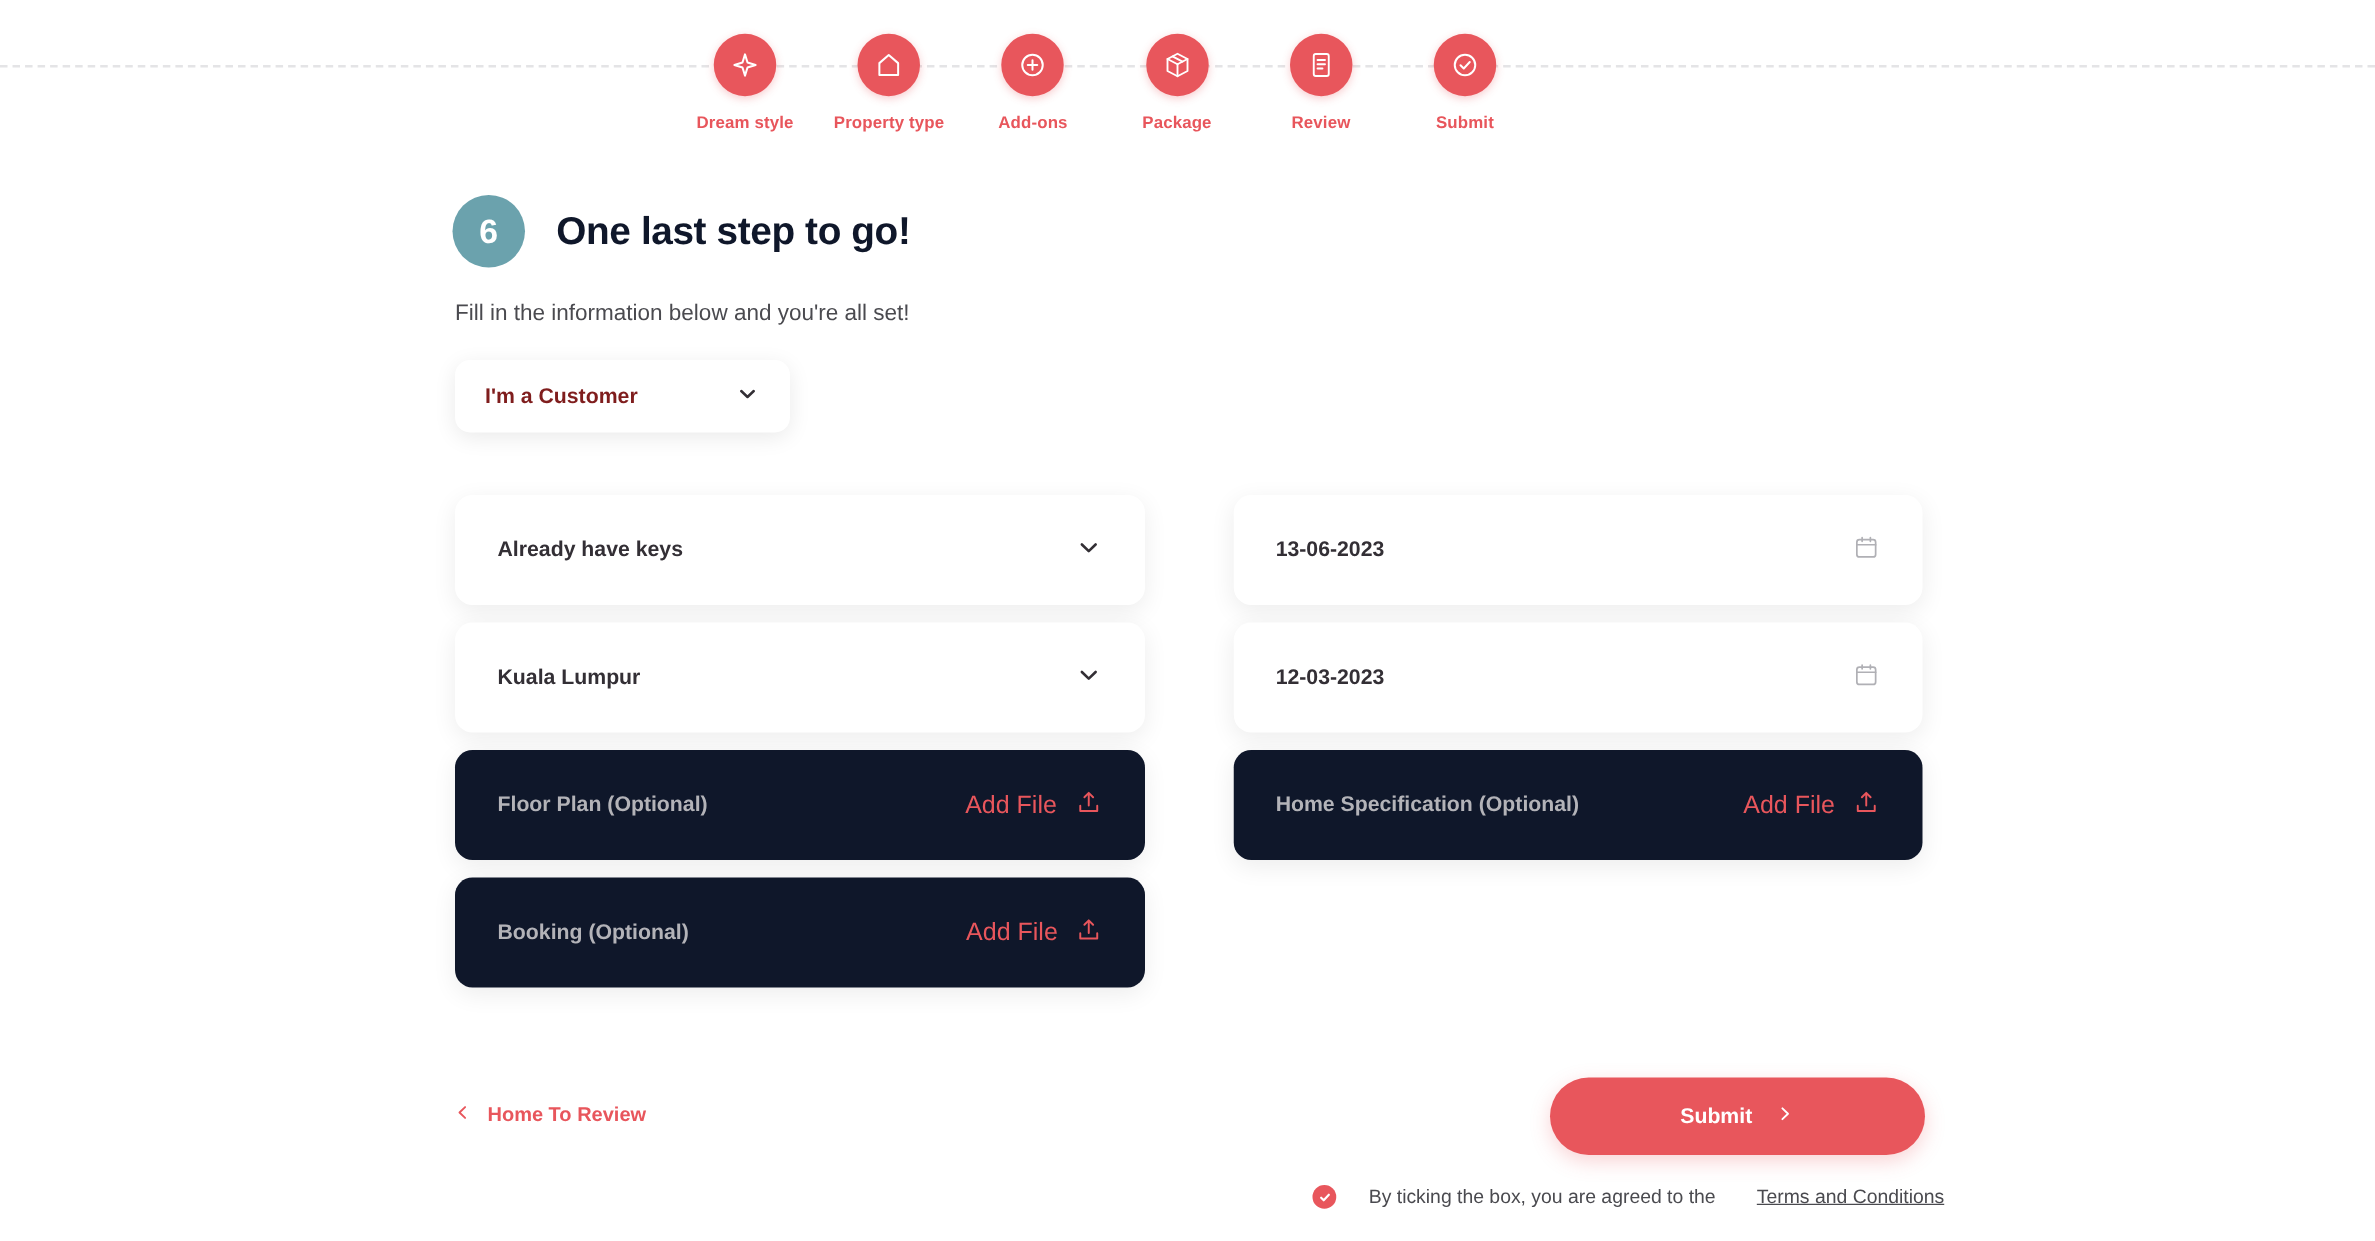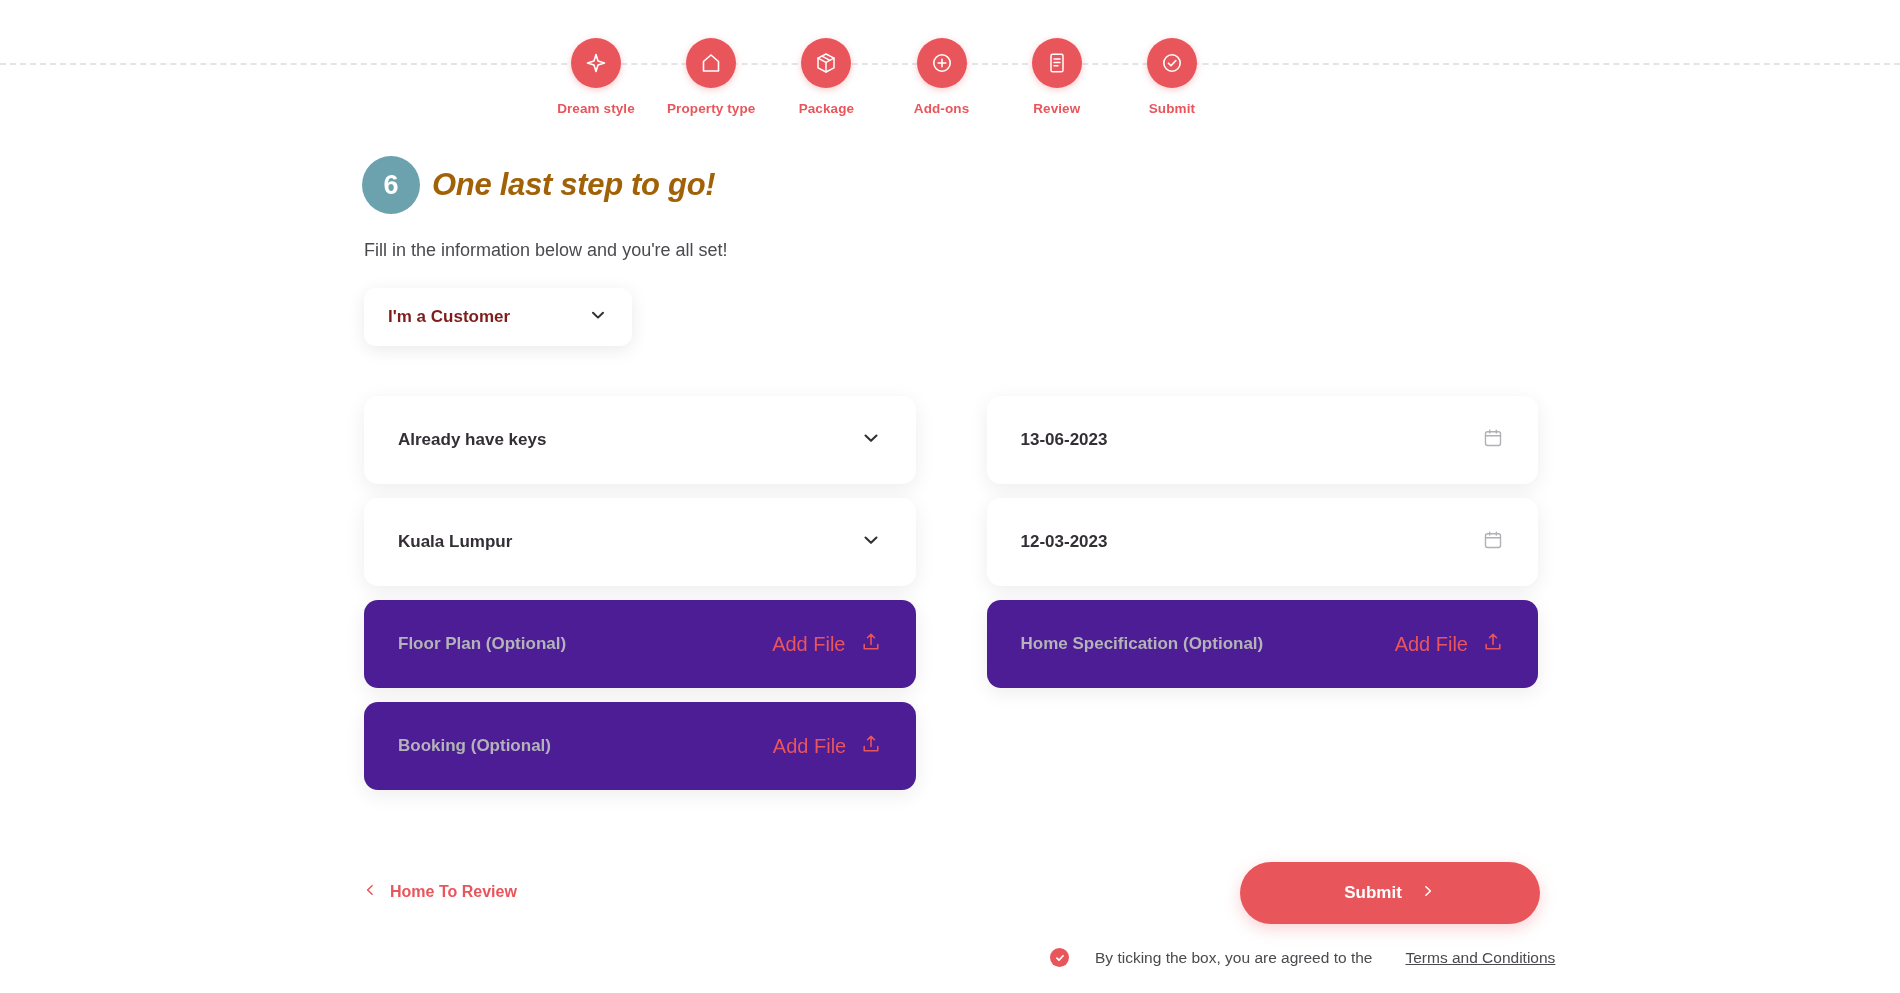--- a/index.html
+++ b/index.html
@@ -13,21 +13,21 @@
   .page {
     position: relative;
     width: 1900px;
     height: 993px;
     background: #ffffff;
   }
 
   
   .stepper {
     position: absolute;
-    top: 16px;
+    top: 5px;
     left: 0;
     width: 1900px;
     height: 118px;
   }
   .stepper-line {
     position: absolute;
     top: 47px;
     left: 0;
     width: 1900px;
     height: 0;
@@ -84,26 +84,25 @@
     border-radius: 50%;
     background: #6ba2ad;
     color: #ffffff;
     font-size: 27px;
     font-weight: bold;
     display: flex;
     align-items: center;
     justify-content: center;
   }
   .heading-title {
-    margin-left: 12px;
+    margin-left: 25px;
     font-size: 31px;
     font-weight: bold;
-    color: #a16207;
+    color: #0f172a;
     letter-spacing: -.3px;
-    font-style: italic;
   }
   .subtitle {
     position: absolute;
     left: 364px;
     top: 240px;
     font-size: 18px;
     color: #4a4a4f;
   }
 
   
@@ -144,21 +143,21 @@
     width: 563px;
     height: 88px;
     background: #ffffff;
     border-radius: 14px;
     box-shadow: 0 5px 20px rgba(0,0,0,.075);
     display: flex;
     align-items: center;
     padding: 0 34px;
     cursor: pointer;
   }
-  .field.placeholder-only { background: #4c1d95; }
+  .field.placeholder-only { background: #0f172a; }
   .field .label {
     flex: 1;
     font-size: 17px;
     font-weight: bold;
     color: #332f35;
     white-space: nowrap;
   }
   .field .label.muted {
     color: #b3b3b8;
   }
@@ -267,41 +266,41 @@
               <path d="M4.5 10.5 L12 4 L19.5 10.5 L19.5 20 L4.5 20 Z"></path>
             </svg>
           </span>
         </div>
         <div class="step-label">Property type</div>
       </div>
 
       <div class="step">
         <div class="step-circle">
           <span>
+            <svg width="24" height="24" viewBox="0 0 24 24" fill="none" stroke="#fff" stroke-width="1.6" stroke-linecap="round">
+              <circle cx="12" cy="12" r="8.2"></circle>
+              <path d="M12 8.2 L12 15.8 M8.2 12 L15.8 12"></path>
+            </svg>
+          </span>
+        </div>
+        <div class="step-label">Add-ons</div>
+      </div>
+
+      <div class="step">
+        <div class="step-circle">
+          <span>
             <svg width="24" height="24" viewBox="0 0 24 24" fill="none" stroke="#fff" stroke-width="1.5" stroke-linejoin="round" stroke-linecap="round">
               <path d="M12 3 L20 7.2 L20 16.8 L12 21 L4 16.8 L4 7.2 Z"></path>
               <path d="M4 7.2 L12 11.4 L20 7.2"></path>
               <path d="M12 11.4 L12 21"></path>
               <path d="M8 5.1 L16 9.3"></path>
             </svg>
           </span>
         </div>
         <div class="step-label">Package</div>
-      </div>
-
-      <div class="step">
-        <div class="step-circle">
-          <span>
-            <svg width="24" height="24" viewBox="0 0 24 24" fill="none" stroke="#fff" stroke-width="1.6" stroke-linecap="round">
-              <circle cx="12" cy="12" r="8.2"></circle>
-              <path d="M12 8.2 L12 15.8 M8.2 12 L15.8 12"></path>
-            </svg>
-          </span>
-        </div>
-        <div class="step-label">Add-ons</div>
       </div>
 
       <div class="step">
         <div class="step-circle">
           <span>
             <svg width="24" height="24" viewBox="0 0 24 24" fill="none" stroke="#fff" stroke-width="1.5" stroke-linejoin="round" stroke-linecap="round">
               <rect x="6" y="3.2" width="12" height="17.6" rx="1.6"></rect>
               <path d="M9 8 L15 8 M9 11.4 L15 11.4 M9 14.8 L13 14.8"></path>
             </svg>
           </span>

